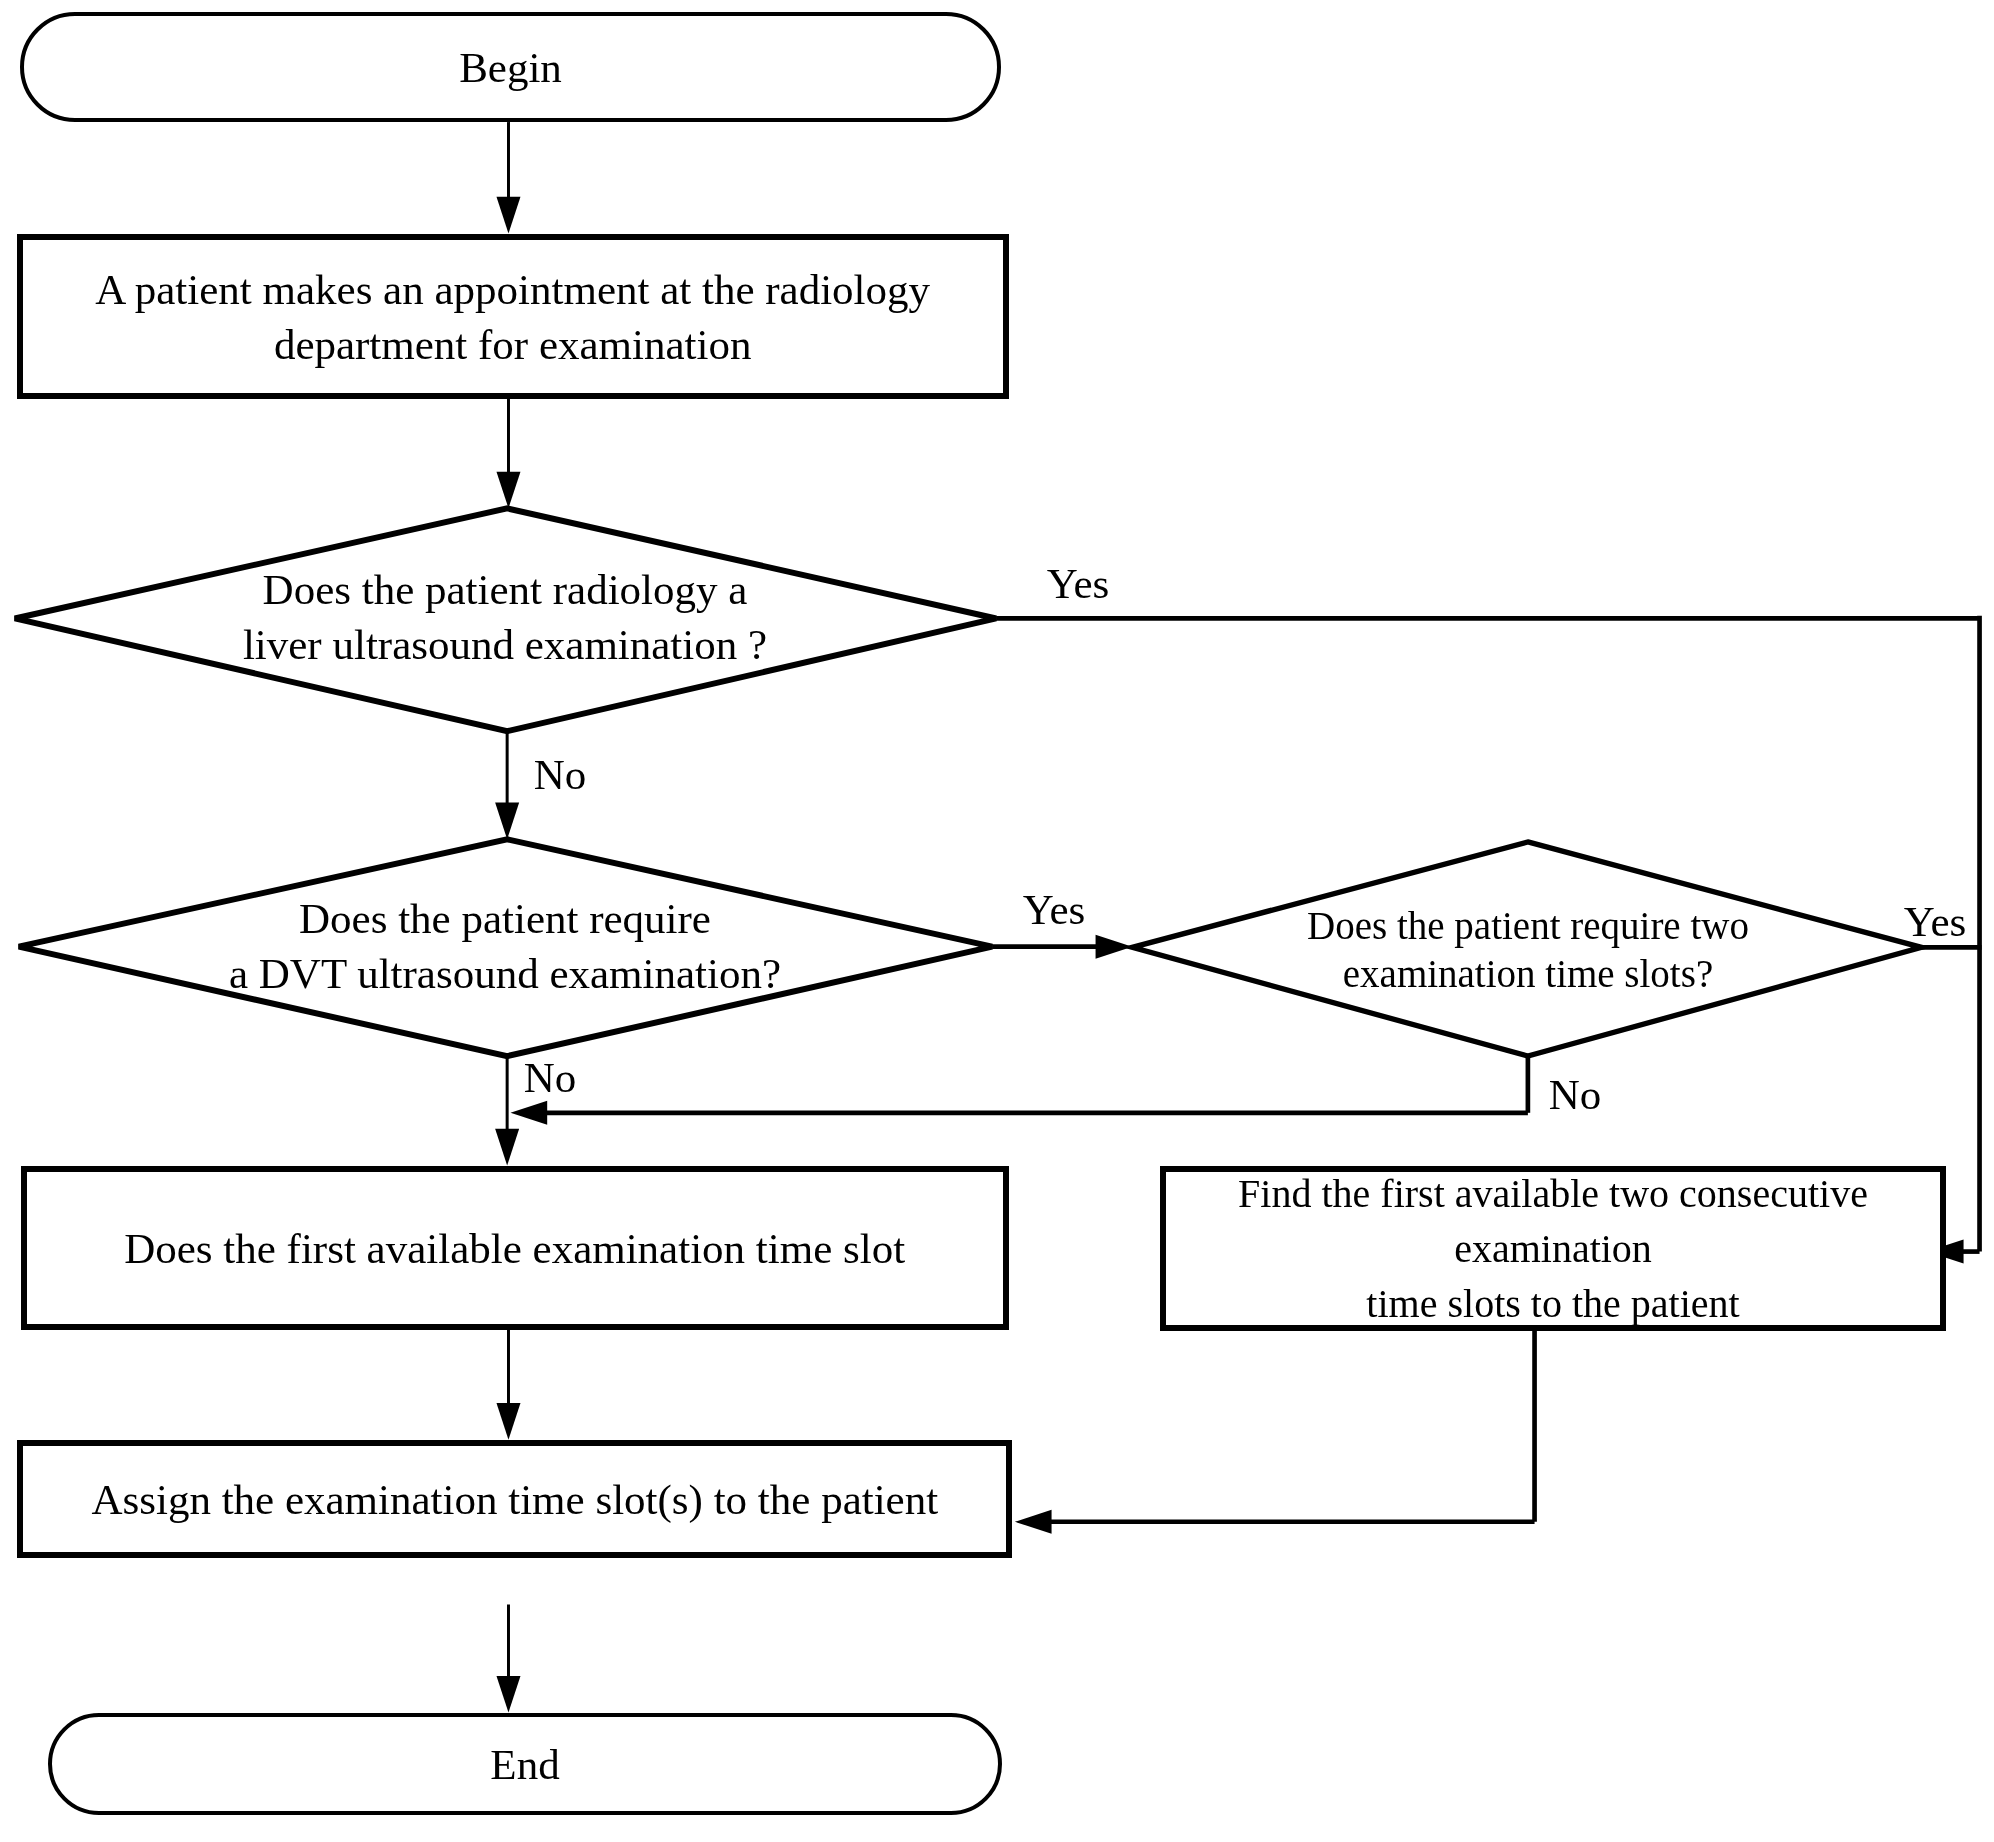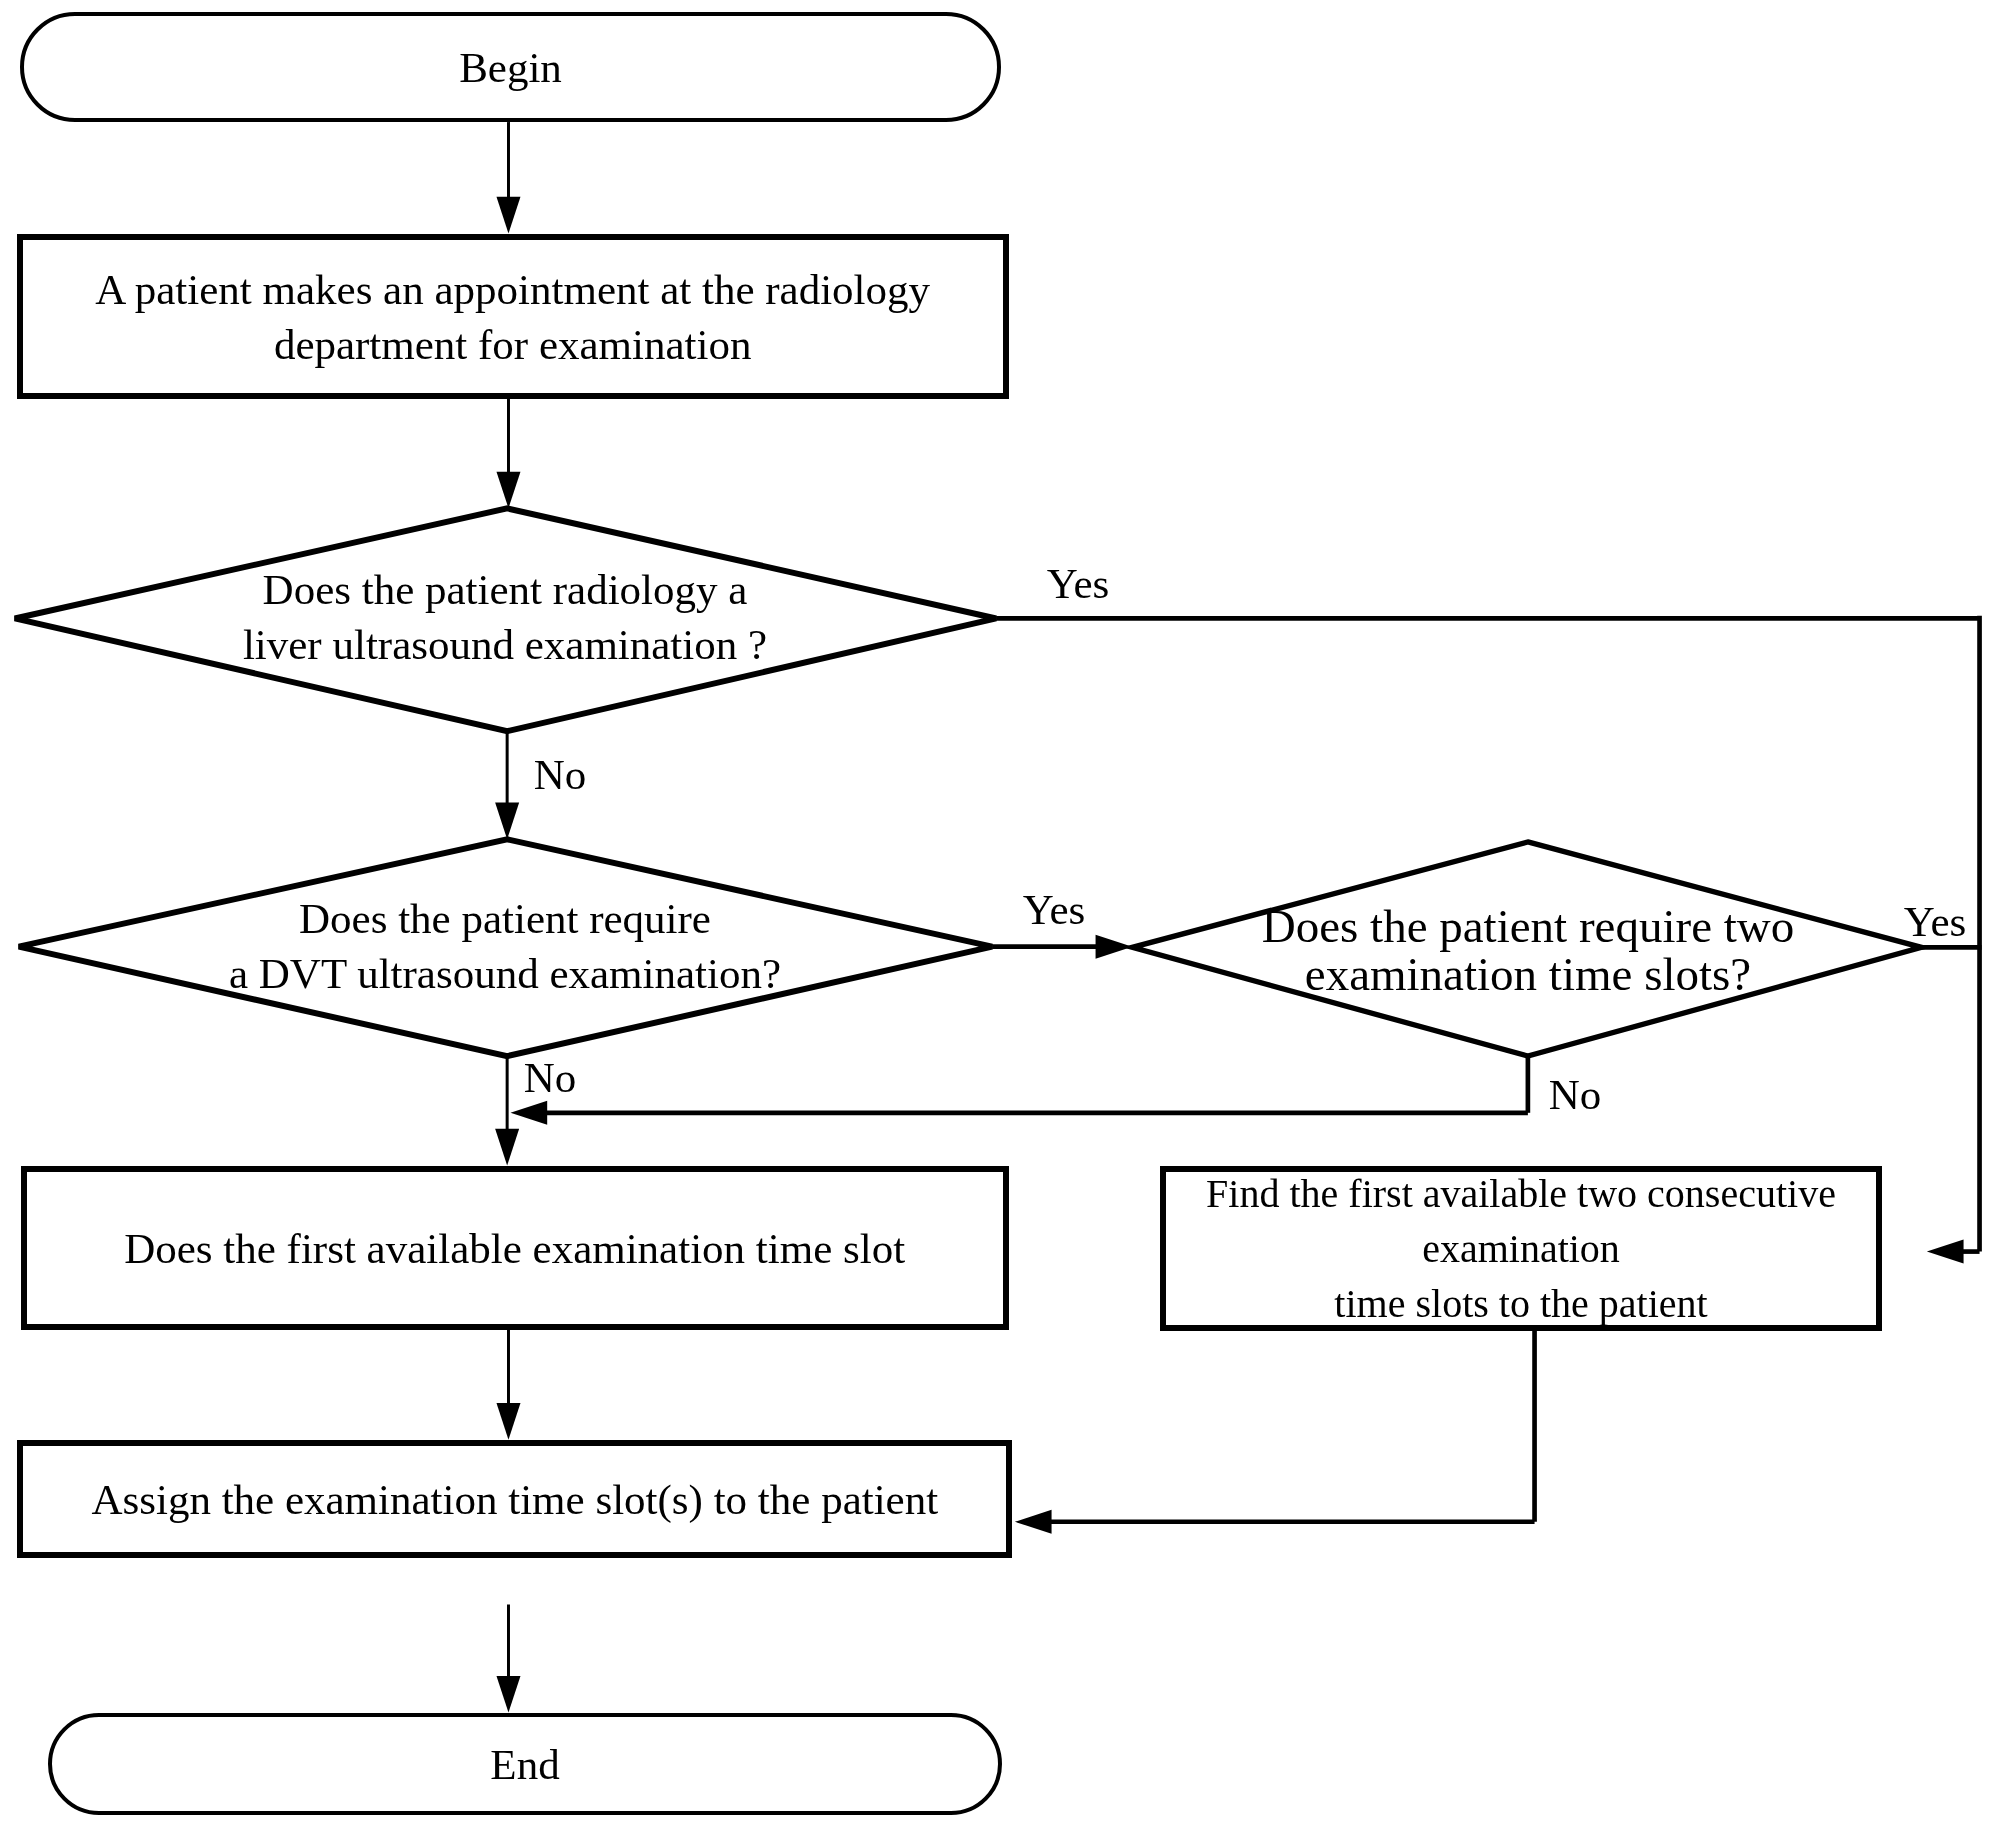--- a/index.html
+++ b/index.html
@@ -27,21 +27,21 @@
   .terminator { border: 4.7px solid #000000; border-radius: 57px; }
   .fs64 { font-size: 43px; line-height: 55px; }
   .fs60 { font-size: 40px; line-height: 55px; }
   .dtext {
     position: absolute;
     transform: translate(-50%, -50%);
     text-align: center;
     white-space: nowrap;
   }
   .dtext.fs64 { font-size: 43px; line-height: 55px; }
-  .dtext.fs58 { font-size: 47px; line-height: 48px; }
+  .dtext.fs58 { font-size: 39px; line-height: 48px; }
   .elabel {
     position: absolute;
     transform: translate(-50%, -50%);
     font-size: 43px;
     line-height: 43px;
     white-space: nowrap;
   }
   .line-item { white-space: nowrap; }
 </style>
 </head>
@@ -113,21 +113,21 @@
 
   <div class="dtext fs58" style="left:1528px; top:950px;">
     <div class="line-item">Does the patient require two</div>
     <div class="line-item">examination time slots?</div>
   </div>
 
   <div class="node rect fs64" style="left:20.7px; top:1166px; width:988px; height:164px;">
     <span>Does the first available examination time slot</span>
   </div>
 
-  <div class="node rect fs60" style="left:1160px; top:1166px; width:722px; height:165px;">
+  <div class="node rect fs60" style="left:1160px; top:1166px; width:786px; height:165px;">
     <div class="line-item">Find the first available two consecutive</div>
     <div class="line-item">examination</div>
     <div class="line-item">time slots to the patient</div>
   </div>
 
   <div class="node rect fs64" style="left:17.3px; top:1440px; width:995px; height:118px;">
     <span>Assign the examination time slot(s) to the patient</span>
   </div>
 
   <div class="node terminator fs64" style="left:48px; top:1713px; width:954px; height:102px;">

